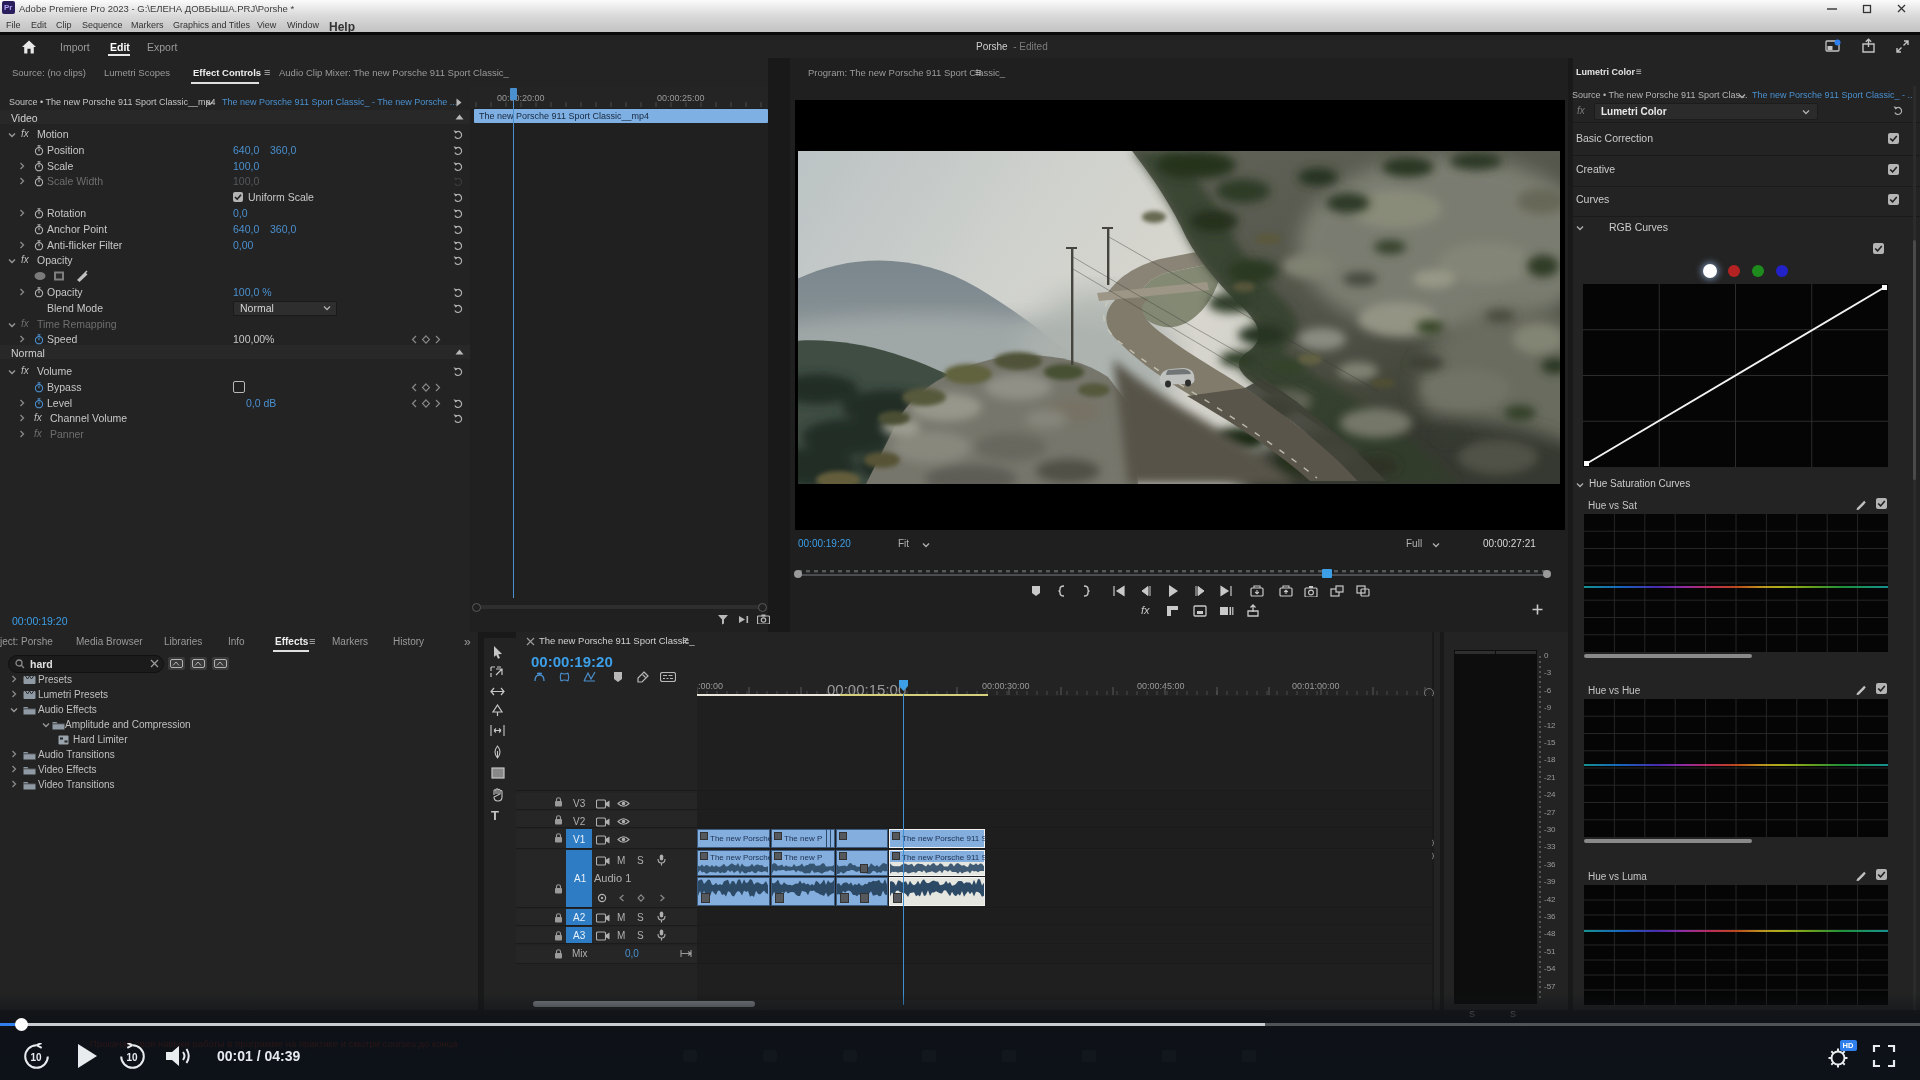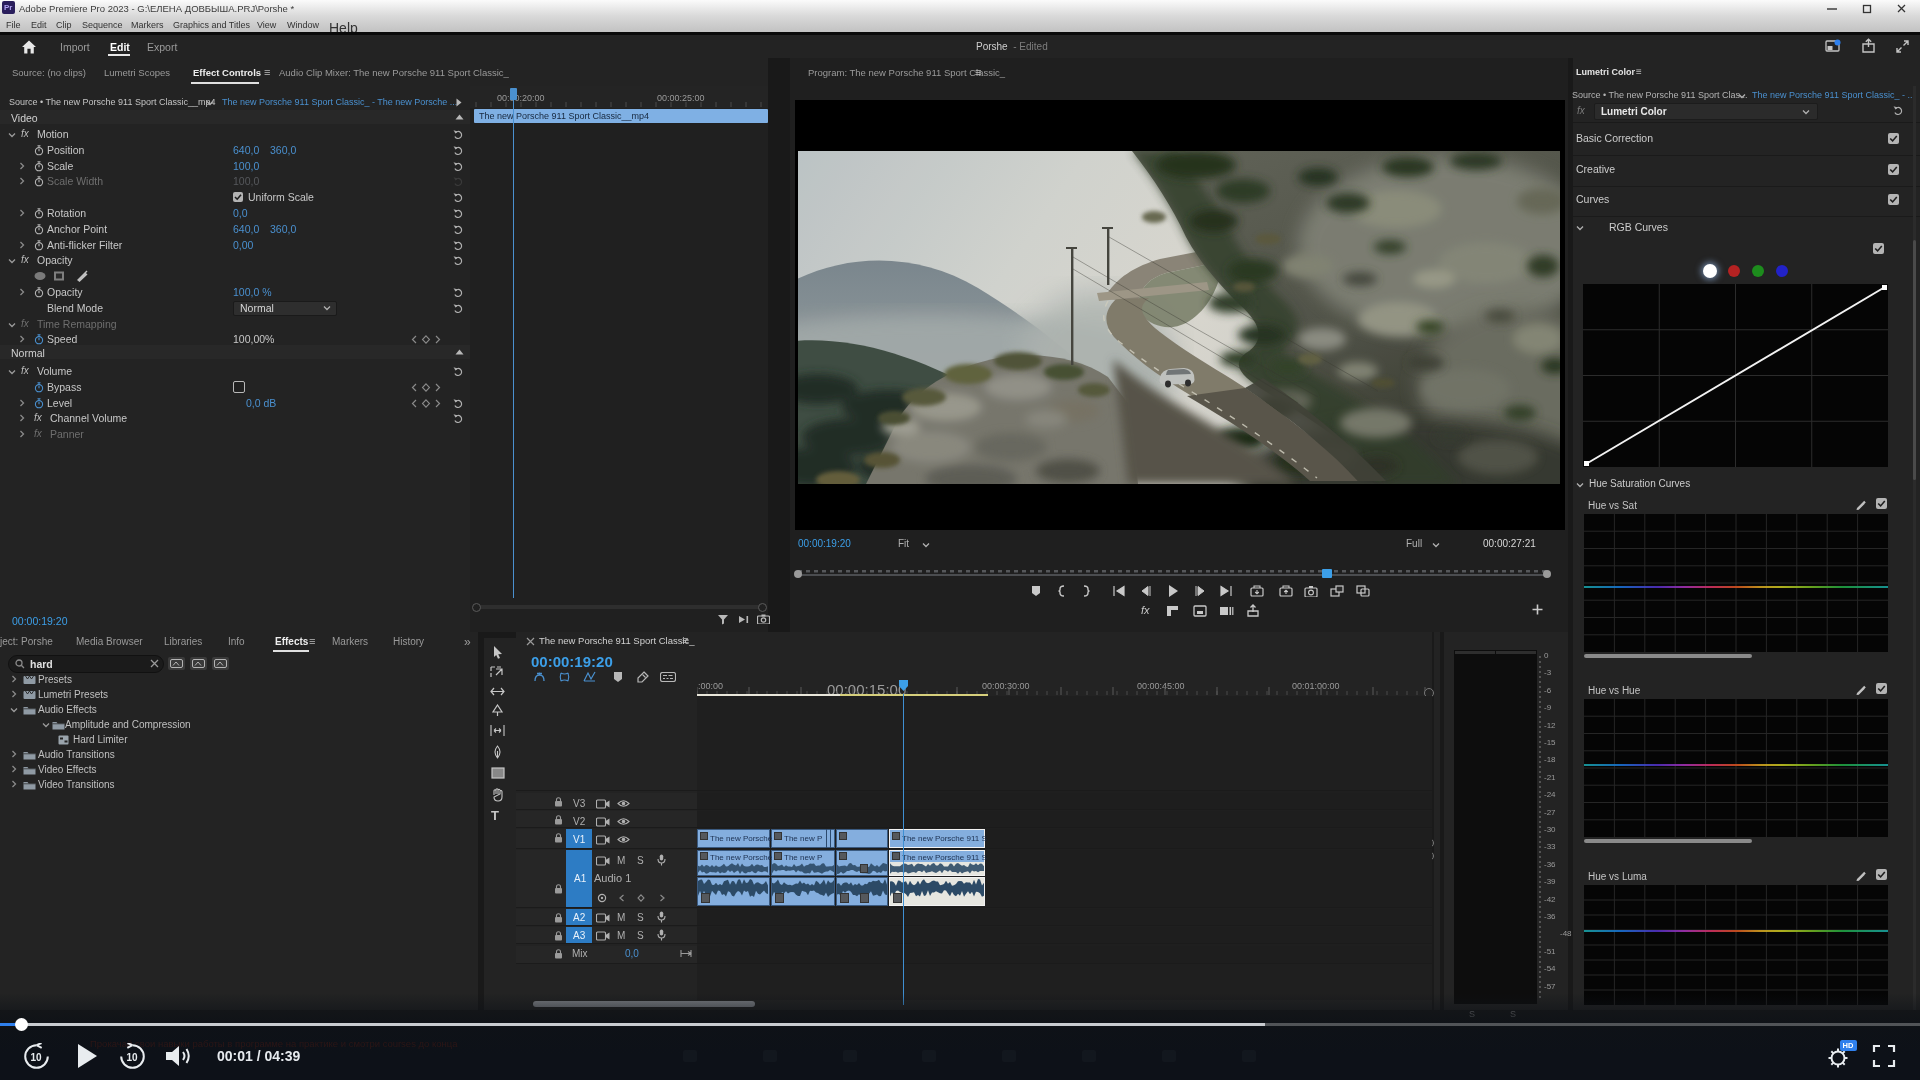--- a/index.html
+++ b/index.html
@@ -21,21 +21,21 @@
     </svg>
 <div class="abs" style="left:0px;top:16px;width:1920px;height:16px;background:linear-gradient(180deg,#d9d9d9,#c2c2c2);"></div>
 <div class="t" style="left:6px;top:20px;font-size:9px;color:#333333;">File</div>
 <div class="t" style="left:31px;top:20px;font-size:9px;color:#333333;">Edit</div>
 <div class="t" style="left:56px;top:20px;font-size:9px;color:#333333;">Clip</div>
 <div class="t" style="left:82px;top:20px;font-size:9px;color:#333333;">Sequence</div>
 <div class="t" style="left:131px;top:20px;font-size:9px;color:#333333;">Markers</div>
 <div class="t" style="left:173px;top:20px;font-size:9px;color:#333333;">Graphics and Titles</div>
 <div class="t" style="left:257px;top:20px;font-size:9px;color:#333333;">View</div>
 <div class="t" style="left:287px;top:20px;font-size:9px;color:#333333;">Window</div>
-<div class="t" style="left:329px;top:20px;font-size:14px;color:#333333;">Help</div>
+<div class="t" style="left:329px;top:20px;font-size:12px;color:#333333;font-weight:bold;">Help</div>
 <div class="abs" style="left:0px;top:32px;width:1920px;height:3px;background:#0a0a0a;"></div>
 <div class="abs" style="left:0px;top:35px;width:1920px;height:23px;background:#232323;"></div>
 <svg class="abs" style="left:21px;top:39px;" width="16" height="16" viewBox="0 0 16 16">
       <path d="M8 1.5 L15 8 L12.8 8 L12.8 14.5 L9.6 14.5 L9.6 9.8 L6.4 9.8 L6.4 14.5 L3.2 14.5 L3.2 8 L1 8 Z" fill="#e8e8e8"></path>
     </svg>
 <div class="t" style="left:60px;top:41px;font-size:10.5px;color:#9a9a9a;">Import</div>
 <div class="t" style="left:110px;top:41px;font-size:10.5px;color:#ffffff;font-weight:bold;">Edit</div>
 <div class="abs" style="left:108px;top:54px;width:22px;height:2px;background:#e8e8e8;"></div>
 <div class="t" style="left:147px;top:41px;font-size:10.5px;color:#9a9a9a;">Export</div>
 <div class="t" style="left:928px;top:41px;font-size:10px;color:#cfcfcf;margin-left:48px;">Porshe&nbsp;&nbsp;<span style="color:#7d7d7d;">- Edited</span></div>
@@ -1354,21 +1354,21 @@
 <div class="t" style="left:1544px;top:755.4px;font-size:8px;color:#9a9a9a;">-18</div>
 <div class="t" style="left:1544px;top:772.8px;font-size:8px;color:#9a9a9a;">-21</div>
 <div class="t" style="left:1544px;top:790.2px;font-size:8px;color:#9a9a9a;">-24</div>
 <div class="t" style="left:1544px;top:807.6px;font-size:8px;color:#9a9a9a;">-27</div>
 <div class="t" style="left:1544px;top:825.0px;font-size:8px;color:#9a9a9a;">-30</div>
 <div class="t" style="left:1544px;top:842.4px;font-size:8px;color:#9a9a9a;">-33</div>
 <div class="t" style="left:1544px;top:859.8px;font-size:8px;color:#9a9a9a;">-36</div>
 <div class="t" style="left:1544px;top:877.2px;font-size:8px;color:#9a9a9a;">-39</div>
 <div class="t" style="left:1544px;top:894.5999999999999px;font-size:8px;color:#9a9a9a;">-42</div>
 <div class="t" style="left:1544px;top:912.0px;font-size:8px;color:#9a9a9a;">-36</div>
-<div class="t" style="left:1544px;top:929.4px;font-size:8px;color:#9a9a9a;margin-left:16px;">-48</div>
+<div class="t" style="left:1544px;top:929.4px;font-size:8px;color:#9a9a9a;">-48</div>
 <div class="t" style="left:1544px;top:946.8px;font-size:8px;color:#9a9a9a;">-51</div>
 <div class="t" style="left:1544px;top:964.2px;font-size:8px;color:#9a9a9a;">-54</div>
 <div class="t" style="left:1544px;top:981.5999999999999px;font-size:8px;color:#9a9a9a;">-57</div>
 <div class="t" style="left:1469px;top:1009px;font-size:9px;color:#8a8a8a;">S</div>
 <div class="t" style="left:1510px;top:1009px;font-size:9px;color:#8a8a8a;">S</div>
     <div class="abs" style="left:0px;top:993px;width:1920px;height:87px;background:linear-gradient(180deg,rgba(13,17,23,0) 0%,rgba(13,17,23,0.5) 20%,rgba(13,17,23,0.92) 42%,#0d1118 70%,#0d1118 100%);"></div>
 <div class="t" style="left:90px;top:1038px;font-size:9.5px;color:rgba(105,32,20,0.32);">Прокачай свои навыки работы в программе на практике и смотри courses до конца</div>
 <div class="abs" style="left:0px;top:1023px;width:1920px;height:3px;background:rgba(255,255,255,0.28);"></div>
 <div class="abs" style="left:0px;top:1023px;width:1265px;height:3px;background:rgba(235,238,242,0.78);"></div>
 <div class="abs" style="left:0px;top:1023px;width:16px;height:3px;background:#2f80ed;"></div>

